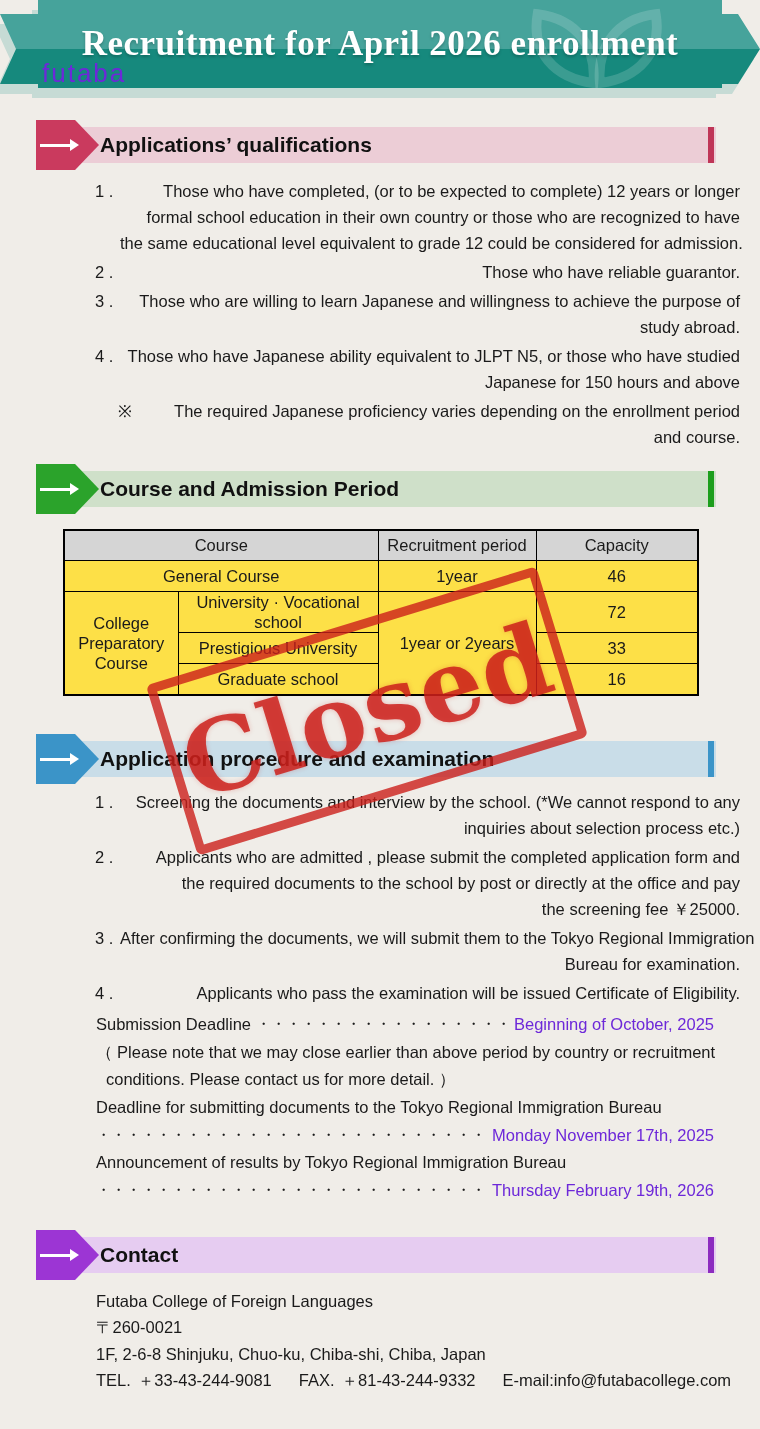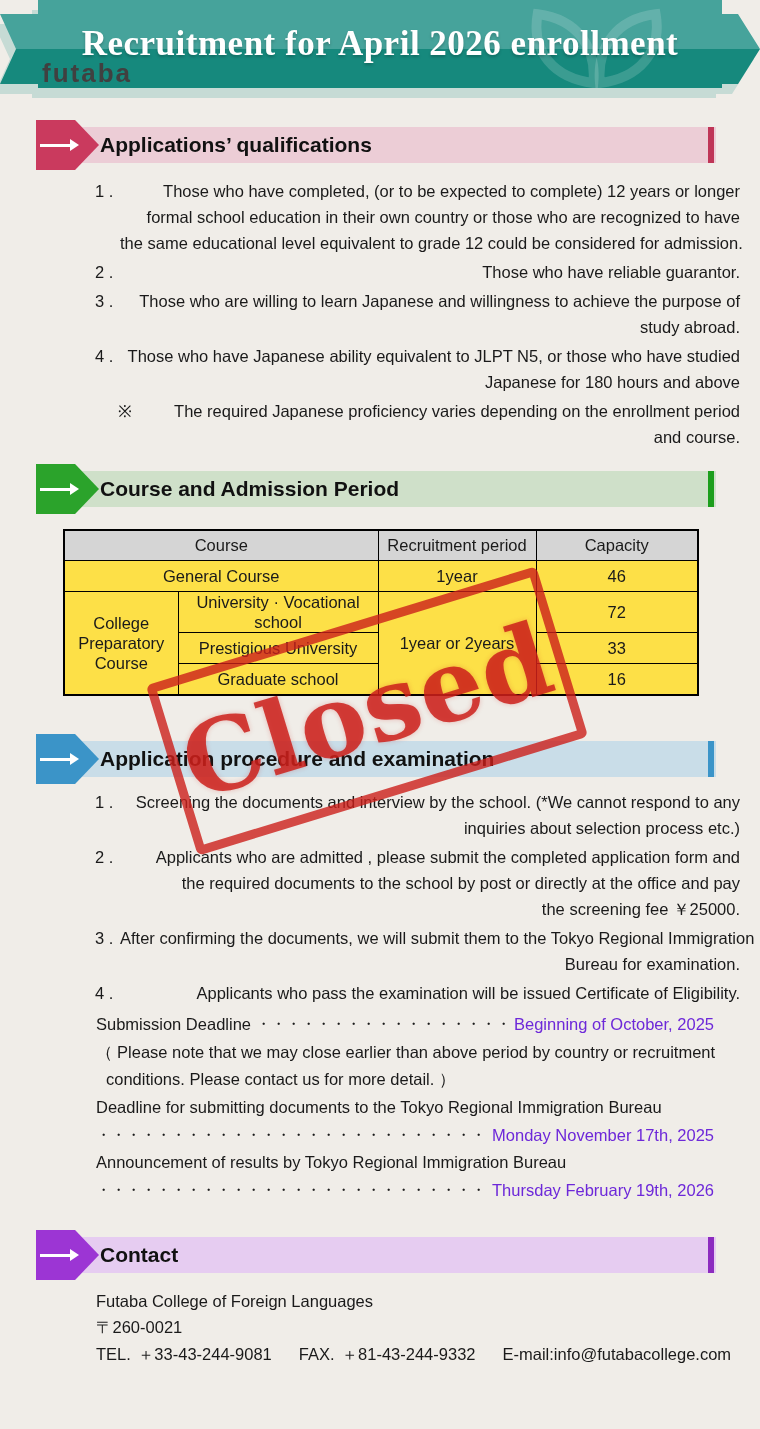--- a/index.html
+++ b/index.html
@@ -10,22 +10,22 @@
   .banner{position:absolute;left:0;top:0;width:760px;height:110px;}
   .ribbon-shadow,.ribbon{position:absolute;width:760px;height:88px;
     clip-path:polygon(38px 0px,722px 0px,722px 14px,738px 14px,760px 49px,738px 84px,722px 84px,
                       722px 88px,38px 88px,38px 84px,0px 84px,16px 49px,0px 14px,38px 14px);}
   .ribbon-shadow{left:-6px;top:10px;background:#c6dbd5;}
   .ribbon{left:0;top:0;background:linear-gradient(180deg,#46a39b 0 56%,#16897d 56% 100%);}
   .logo-svg{position:absolute;left:520px;top:6px;width:150px;height:82px;}
   .banner-title{position:absolute;left:0;right:0;top:24px;text-align:center;
     font-family:"Liberation Serif",serif;font-weight:700;font-size:35px;color:#ffffff;
     text-shadow:0 2px 3px rgba(0,0,0,.22);letter-spacing:.5px;}
-  .brand{position:absolute;left:42px;top:58px;font-size:26px;font-weight:700;
-    color:#404040;letter-spacing:2px;}
+  .brand{position:absolute;left:42px;top:58px;font-size:26px;font-weight:400;
+    color:#6d28d9;letter-spacing:2px;}
 
   
   .sec{position:absolute;left:0;width:760px;height:50px;}
   .sec .bar{position:absolute;left:48px;top:7px;width:668px;height:36px;background:var(--bar);}
   .sec .bar::after{content:"";position:absolute;right:2px;top:0;bottom:0;width:6px;background:var(--dark);}
   .sec .pent{position:absolute;left:36px;top:0;width:63px;height:50px;background:var(--accent);
     clip-path:polygon(0 0,62% 0,100% 50%,62% 100%,0 100%);display:flex;align-items:center;}
   .shaft{position:relative;margin-left:4px;width:32px;height:3px;background:#fff;}
   .shaft::after{content:"";position:absolute;right:-7px;top:-5px;
     border-left:9px solid #fff;border-top:6.5px solid transparent;border-bottom:6.5px solid transparent;}
@@ -117,21 +117,21 @@
       <span class="mark">3 .</span>
       <span class="lns">
         <span class="ln" style="display:block">Those who are willing to learn Japanese and willingness to achieve the purpose of</span>
         <span class="ln" style="display:block">study abroad.</span>
       </span>
     </div>
     <div class="item">
       <span class="mark">4 .</span>
       <span class="lns">
         <span class="ln" style="display:block">Those who have Japanese ability equivalent to JLPT N5, or those who have studied</span>
-        <span class="ln" style="display:block">Japanese for 180 hours and above</span>
+        <span class="ln" style="display:block">Japanese for 150 hours and above</span>
       </span>
     </div>
     <div class="item item-note">
       <span class="mark">※</span>
       <span class="lns">
         <span class="ln" style="display:block">The required Japanese proficiency varies depending on the enrollment period</span>
         <span class="ln" style="display:block">and course.</span>
       </span>
     </div>
   </div>
@@ -246,18 +246,19 @@
     <div class="bar"></div>
     <div class="pent">
       <div class="shaft"></div>
     </div>
     <div class="sec-title">Contact</div>
   </div>
 
   <div class="contact-block">
     <div class="c-line">Futaba College of Foreign Languages</div>
     <div class="c-line">〒260-0021</div>
+    <div class="c-line">1F, 2-6-8 Shinjuku, Chuo-ku, Chiba-shi, Chiba, Japan</div>
     <div class="c-line">
       <span class="lblgap">TEL.</span><span class="gap">＋33-43-244-9081</span><span class="lblgap">FAX.</span><span class="gap">＋81-43-244-9332</span><span>E-mail:info@futabacollege.com</span>
     </div>
   </div>
 
 </div>
 
 </body></html>

